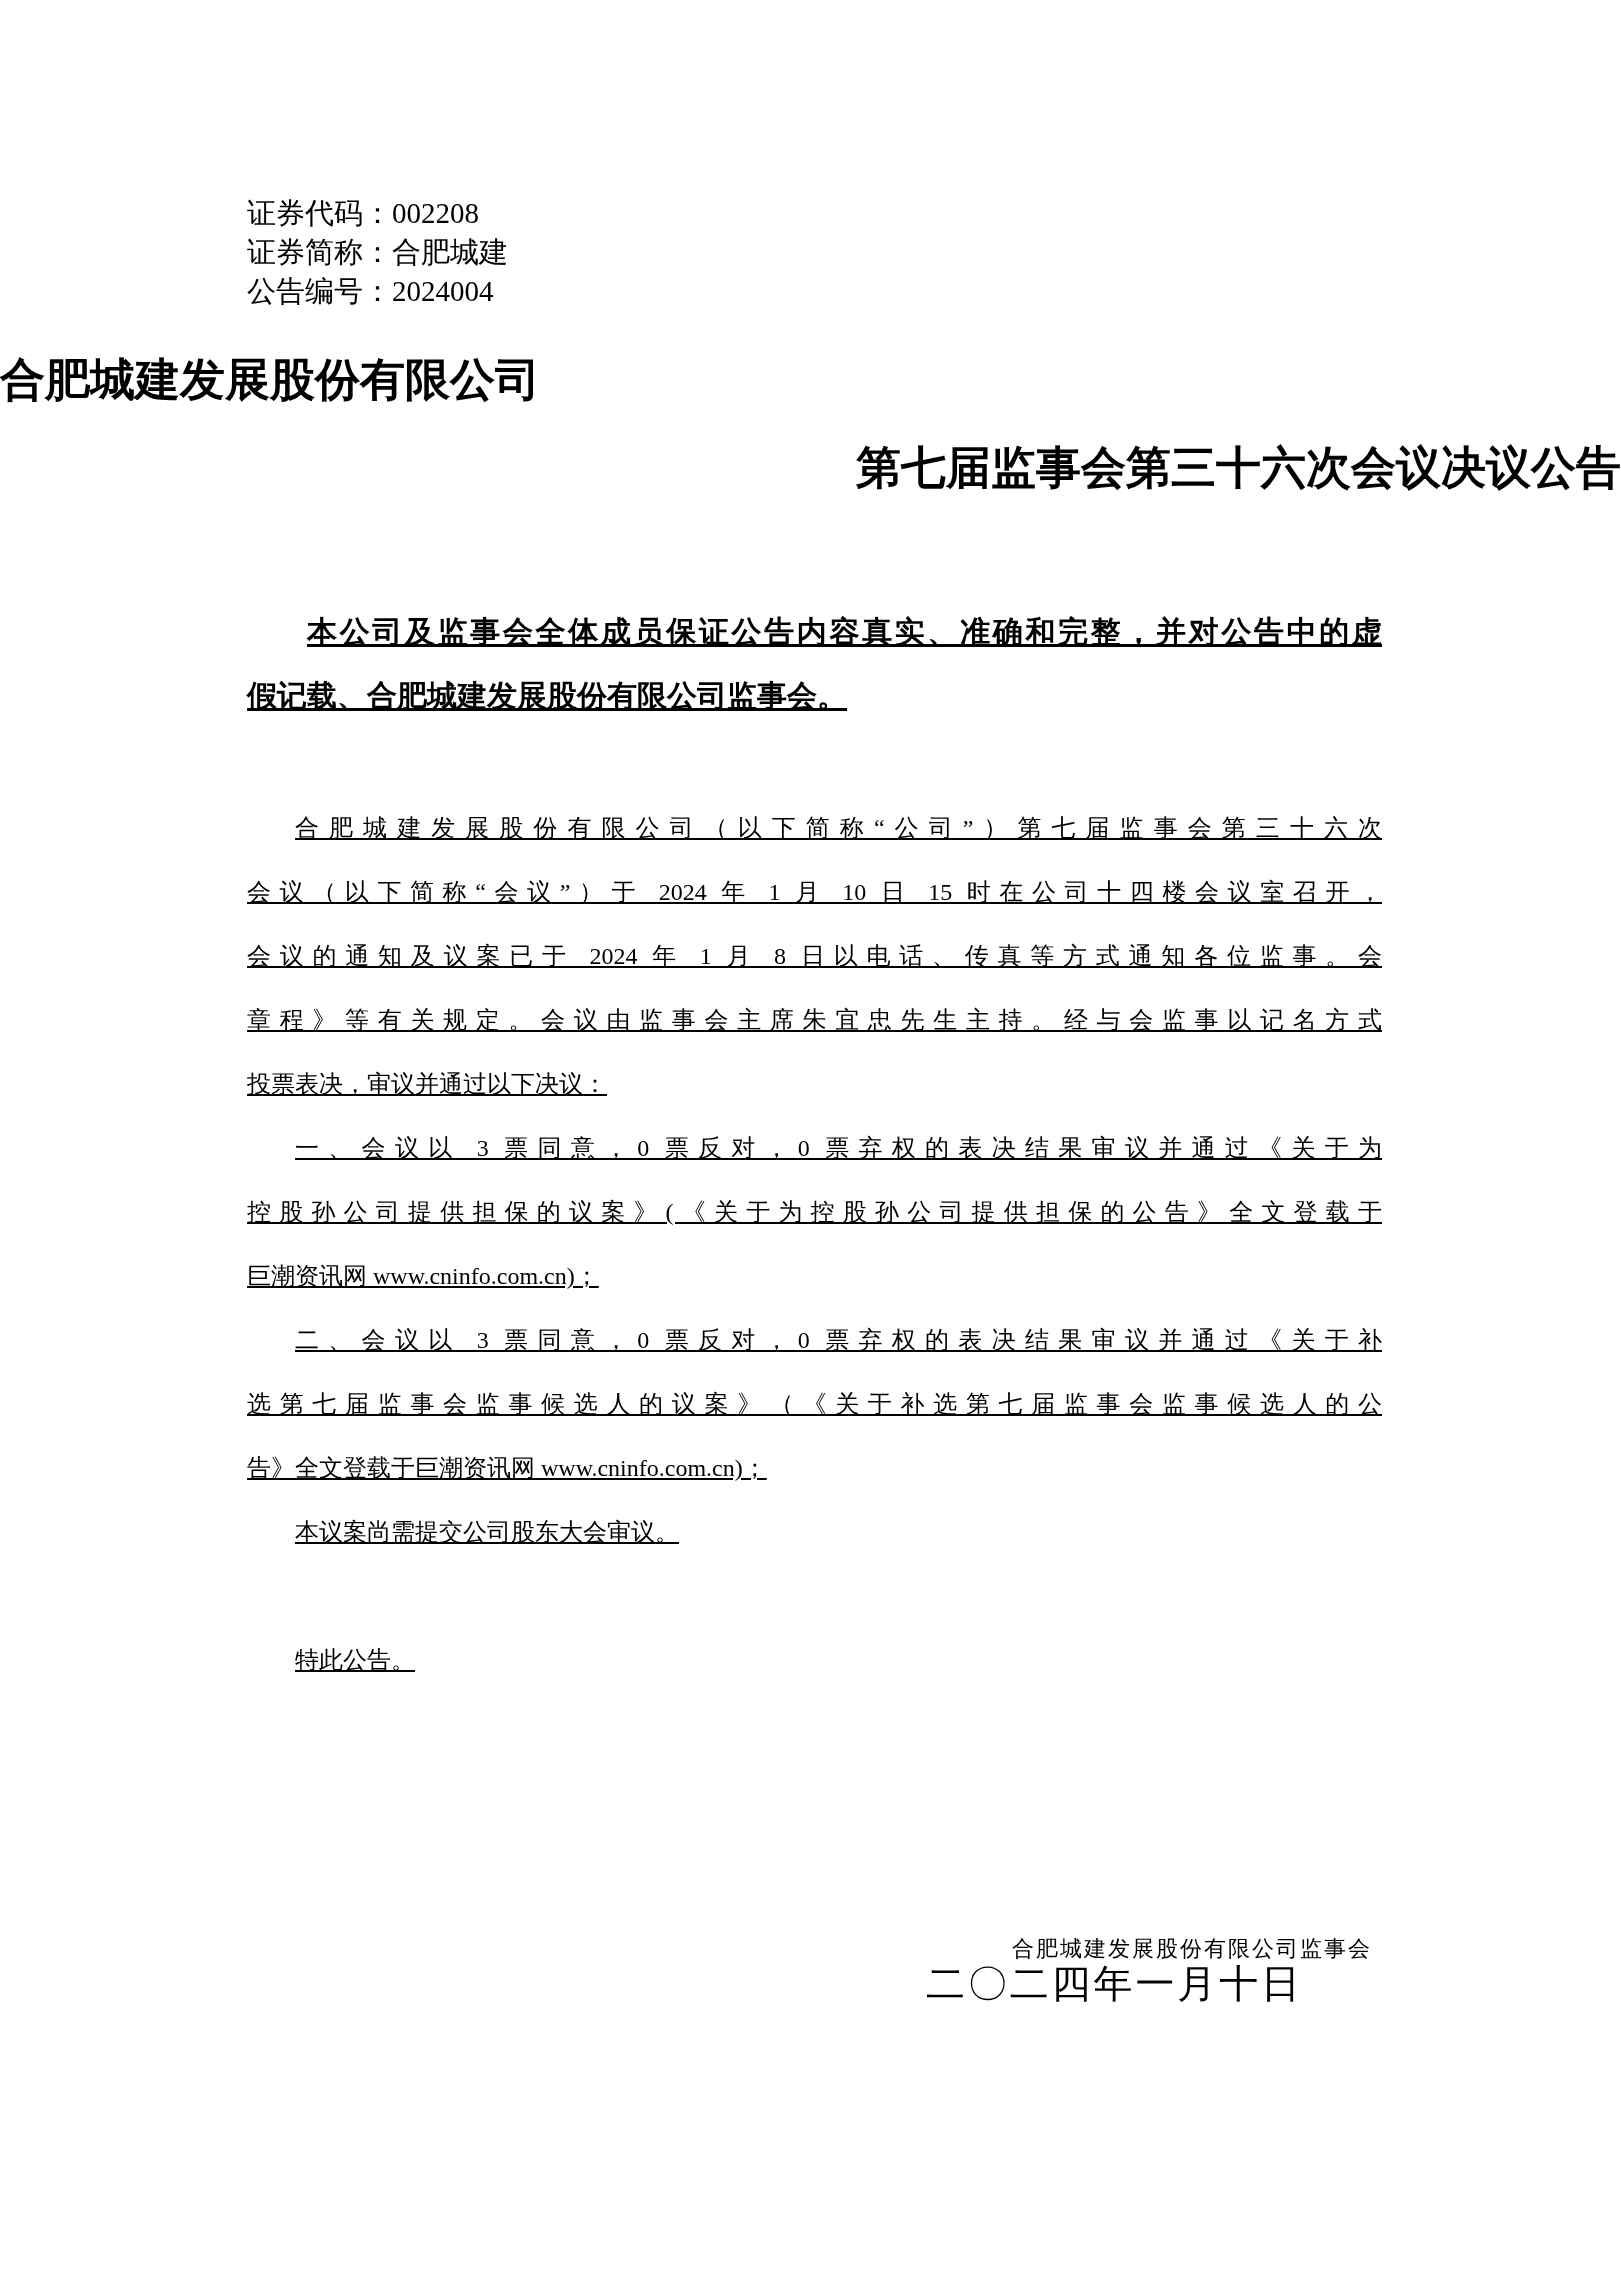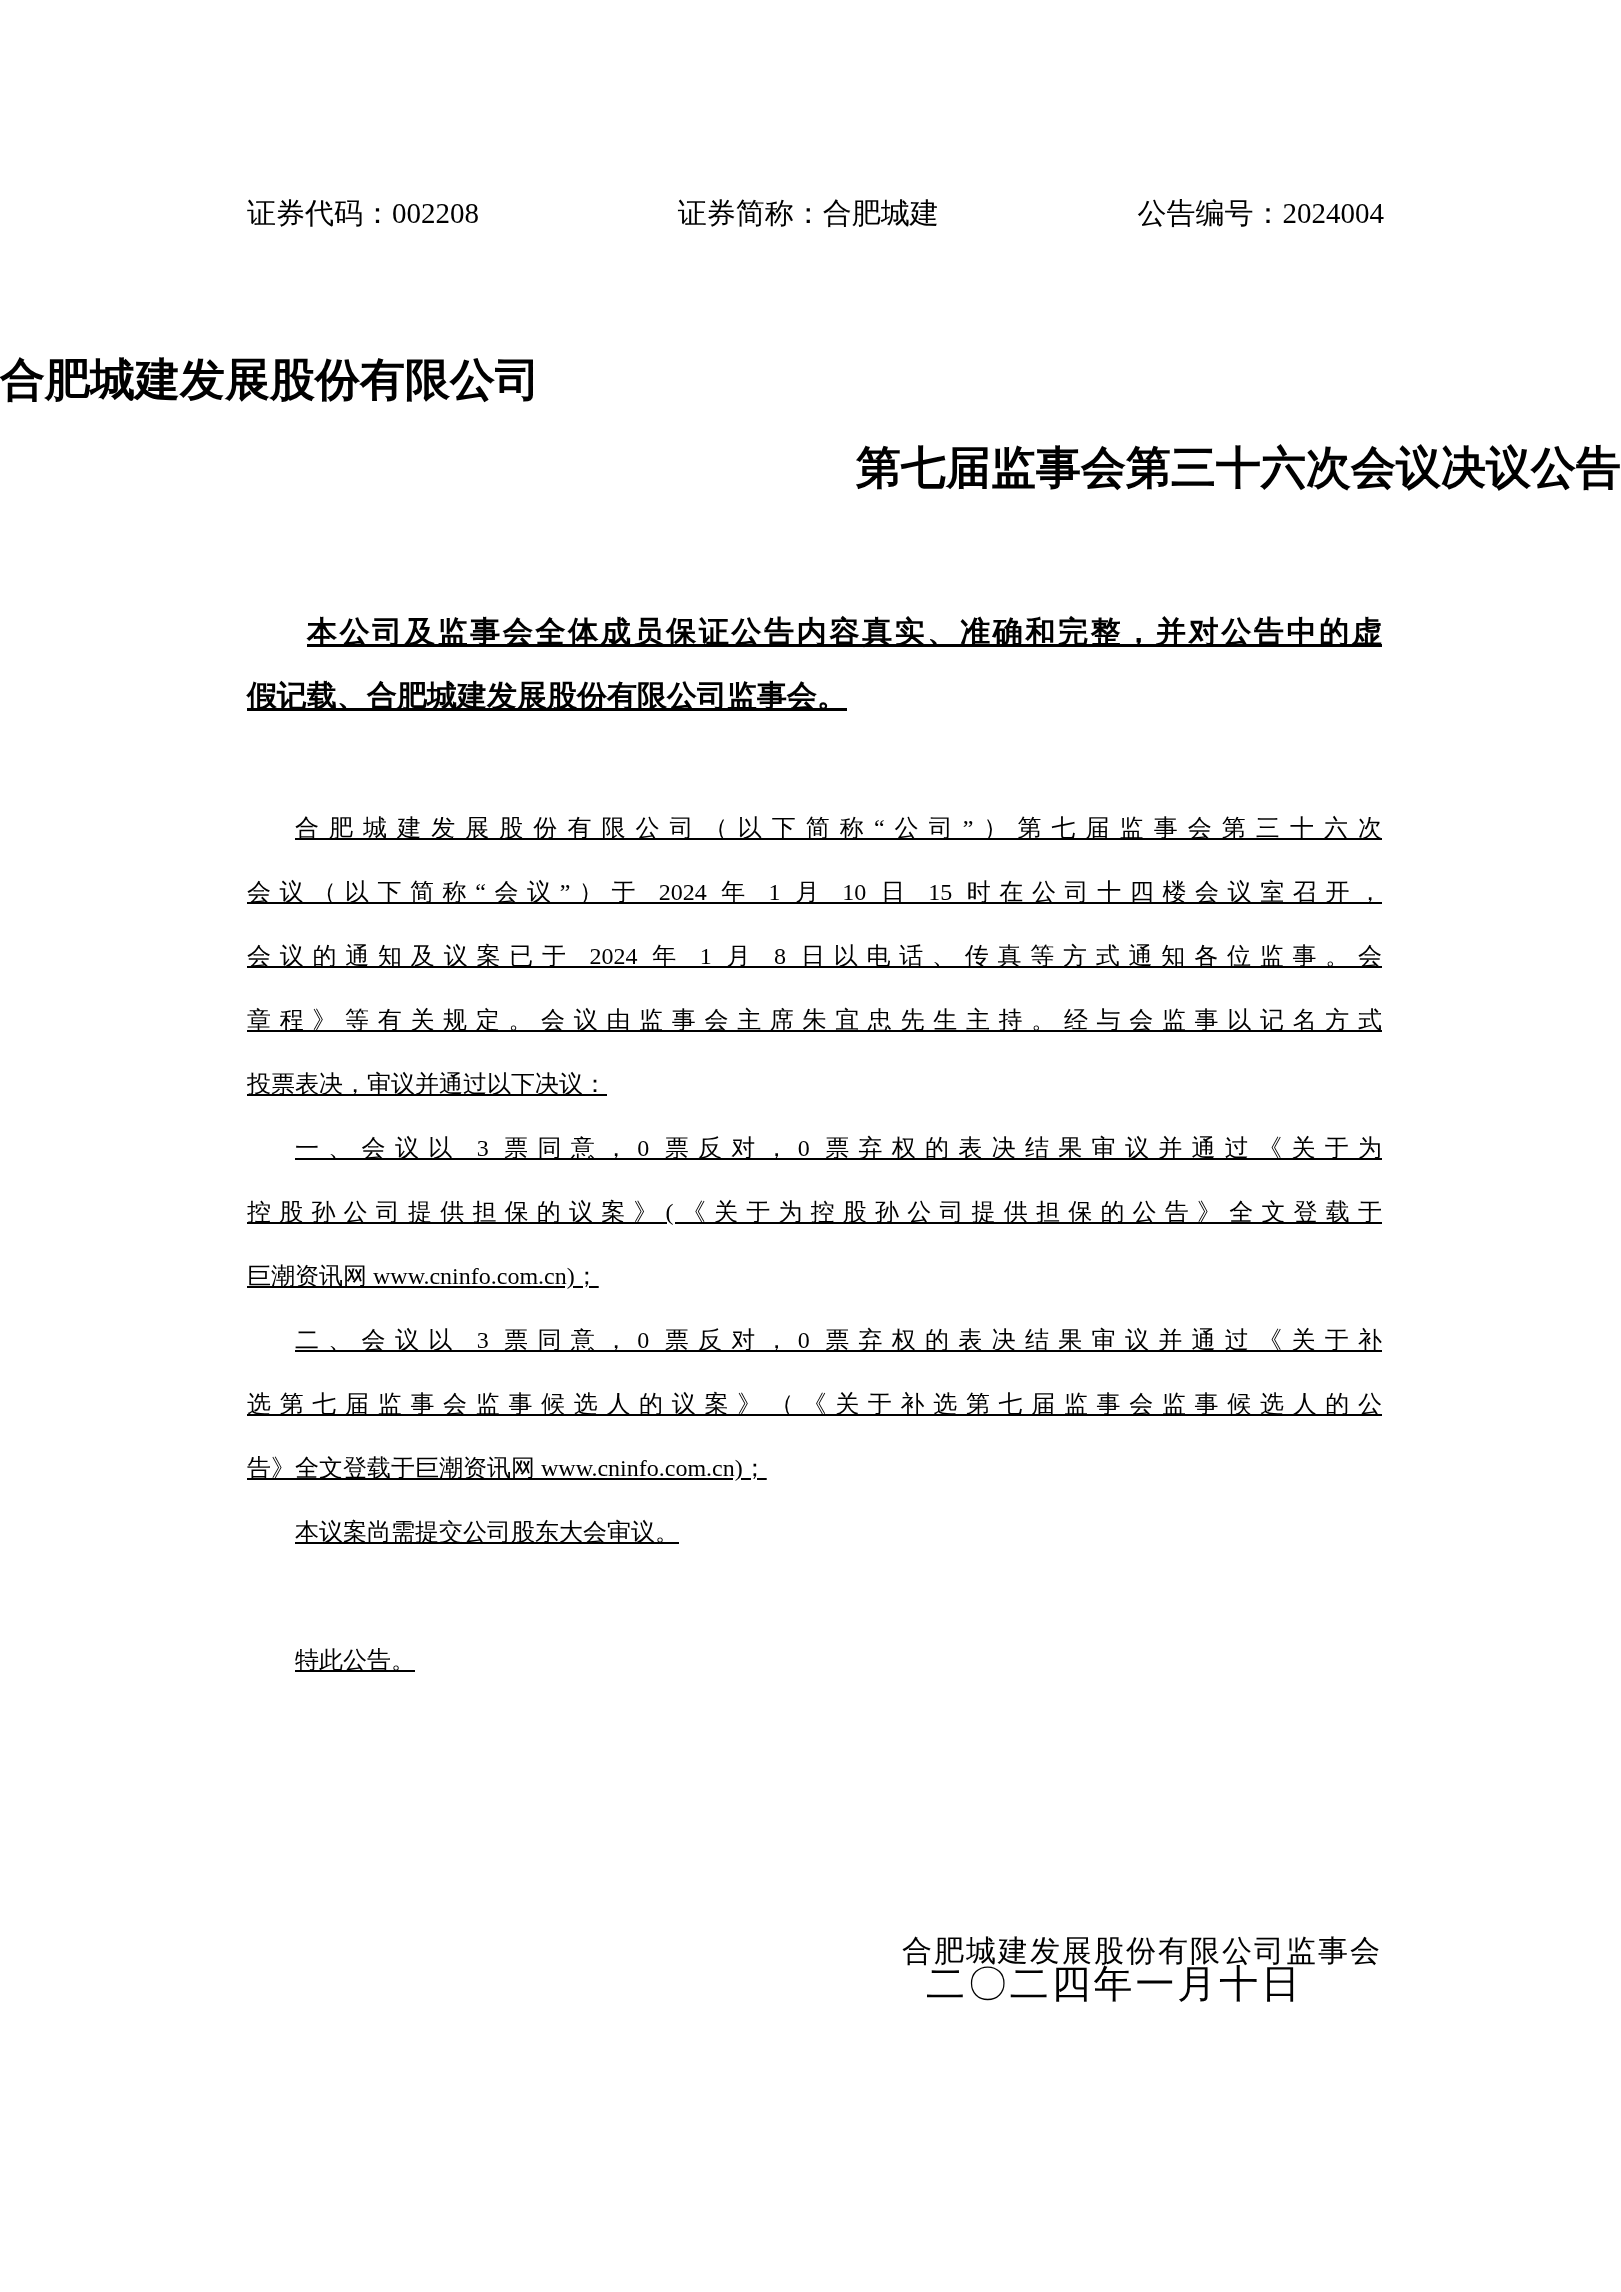--- a/index.html
+++ b/index.html
@@ -21,20 +21,21 @@
   .infobar {
     position: absolute;
     top: 194px;
     left: 247px;
     width: 1137px;
     display: flex;
     justify-content: space-between;
     font-size: 29px;
     line-height: 39px;
     white-space: nowrap;
+    flex-direction: column;
   }
   
   .title-main {
     position: absolute;
     top: 355px;
     left: 0;
     width: 100%;
     text-align: left;
     font-size: 45px;
     font-weight: bold;
@@ -73,26 +74,27 @@
   .ind { text-indent: 2em; }
   .j {
     text-align: justify;
     text-align-last: justify;
   }
   .spacer { height: 64px; }
   
   .sig-company {
     position: absolute;
     top: 1919px;
-    left: 247px;
+    left: 237px;
     width: 1135px;
     text-align: right;
-    font-size: 30px;
+    font-size: 22px;
     line-height: 64px;
     letter-spacing: 2px;
+    font-family: Liberation Mono, monospace;
   }
   .sig-date {
     position: absolute;
     top: 1952px;
     left: 247px;
     width: 1135px;
     text-align: right;
     padding-right: 79px;
     box-sizing: border-box;
     font-size: 39px;

